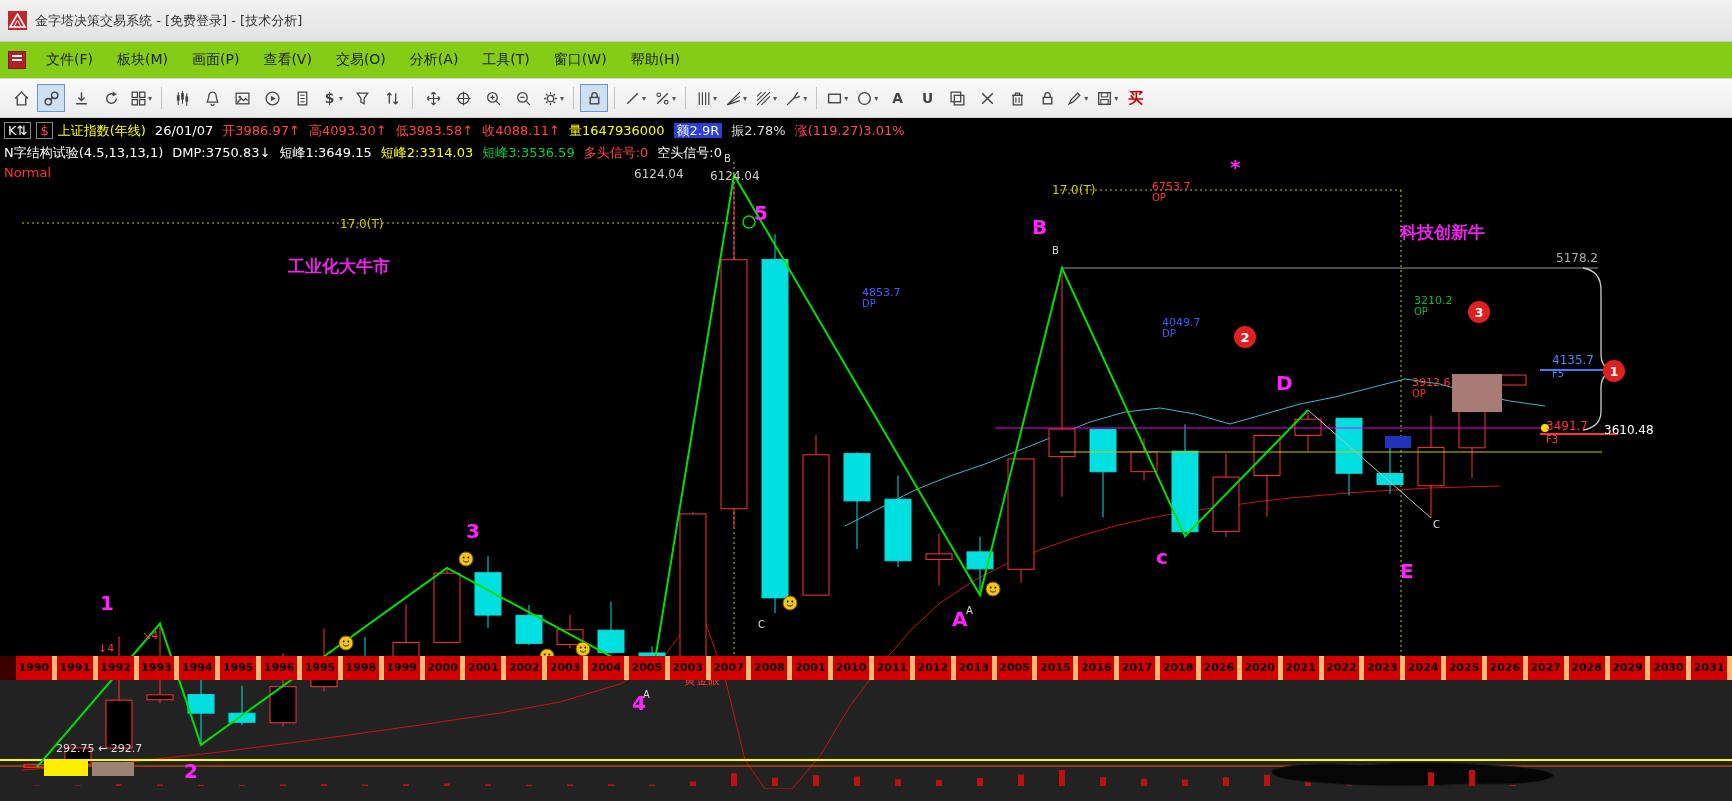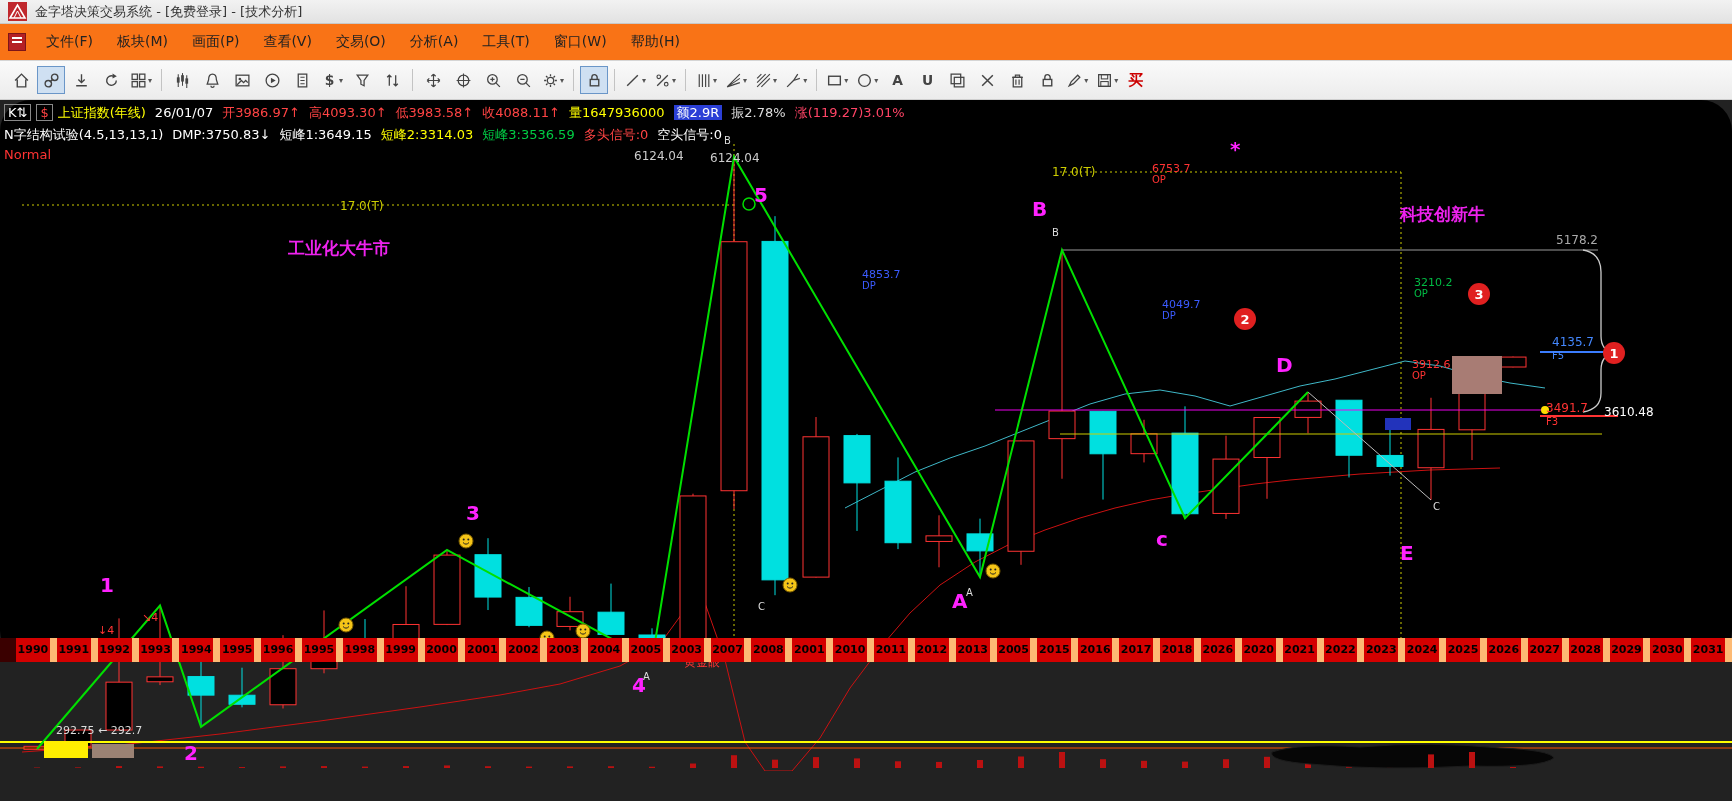--- a/index.html
+++ b/index.html
@@ -1,38 +1,38 @@
 <!DOCTYPE html>
 <html><head>
 <meta charset="utf-8">
 <style>
   html,body{margin:0;padding:0;background:#222;}
   body{width:1732px;height:801px;overflow:hidden;font-family:"DejaVu Sans","Liberation Sans",sans-serif;}
-  .titlebar{height:24px;background:linear-gradient(#f2f2f2,#e2e2e2);display:flex;align-items:center;padding:0 8px;border-bottom:1px solid #c8c8c8;box-sizing:border-box;}
+  .titlebar{height:42px;background:linear-gradient(#f2f2f2,#e2e2e2);display:flex;align-items:center;padding:0 8px;border-bottom:1px solid #c8c8c8;box-sizing:border-box;}
   .titlebar .logo{width:19px;height:19px;margin-right:8px;flex:0 0 auto;}
   .titlebar .title{font-size:13px;color:#333;}
-  .menubar{height:37px;background:#f97316;display:flex;align-items:center;padding:0 6px;border-bottom:1px solid #d5d5d5;box-sizing:border-box;}
+  .menubar{height:37px;background:#84cc16;display:flex;align-items:center;padding:0 6px;border-bottom:1px solid #d5d5d5;box-sizing:border-box;}
   .menu-doc-ico{width:16px;height:16px;background:#b42025;border:1px solid #7d1418;margin:0 8px 0 2px;position:relative;flex:0 0 auto;}
   .menu-doc-ico::after{content:"";position:absolute;left:3px;top:3px;right:3px;height:2px;background:#fff;box-shadow:0 4px 0 #fff;}
   .menu-item{font-size:14px;color:#222;padding:6px 12px;cursor:default;}
   .toolbar{height:39px;background:linear-gradient(#fafafa,#ececec);display:flex;align-items:center;padding:0 6px;border-bottom:1px solid #cfcfcf;box-sizing:border-box;}
   .tb-btn{display:inline-flex;align-items:center;justify-content:center;height:28px;min-width:28px;border:1px solid transparent;background:transparent;margin:0 1px;padding:0 2px;cursor:default;}
   .tb-btn.pressed{background:#cfe0f2;border-color:#6a96c8;}
   .tb-ico{width:17px;height:17px;}
   .tb-btn .dd{font-size:8px;color:#555;margin-left:1px;}
   .tb-sep{width:1px;height:22px;background:#c3c3c3;margin:0 5px;display:inline-block;}
   .tb-label{font-size:15px;font-weight:bold;margin-left:6px;}
-  .chart-wrap{position:relative;width:1732px;height:562px;background:#000;border-radius:31px;}
+  .chart-wrap{position:relative;width:1732px;height:562px;background:#000;}
   #plot{display:block;}
   .inforow{position:absolute;left:4px;white-space:nowrap;font-size:13px;line-height:18px;z-index:5;}
   #info1{top:4px;} #info2{top:26px;} #info3{top:46px;text-align:center;}
   .seg{margin-right:9px;}
   .seg.boxed{border:1px solid #888;padding:0 3px;margin-right:5px;}
   .axis{position:absolute;left:0;bottom:0;width:1732px;height:24px;background:#3a0000;display:flex;padding-left:16px;box-sizing:border-box;}
-  .year{flex:1;background:#d40000;border-right:7px solid #fdba74;color:#000;font-size:11px;font-weight:bold;text-align:center;line-height:24px;overflow:hidden;}
+  .year{flex:1;background:#d40000;border-right:5px solid #fdba74;color:#000;font-size:11px;font-weight:bold;text-align:center;line-height:24px;overflow:hidden;}
   svg text{font-family:"DejaVu Sans","Liberation Sans",sans-serif;}
   .defs-hidden{position:absolute;width:0;height:0;overflow:hidden;}
 </style>
 </head>
 <body>
 
 <svg class="defs-hidden" xmlns="http://www.w3.org/2000/svg">
   <defs>
     <g id="icostyle"></g>
     <symbol id="sym-home" viewBox="0 0 16 16">

